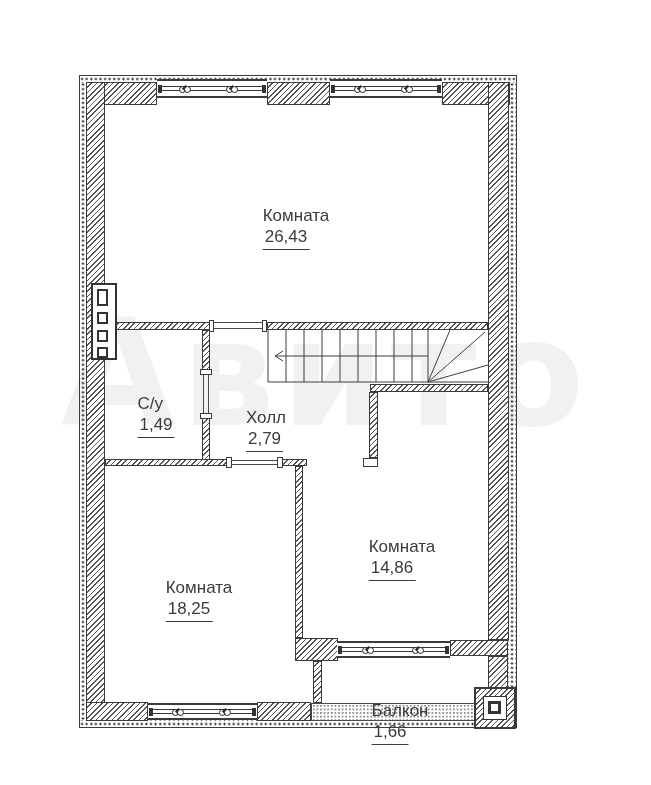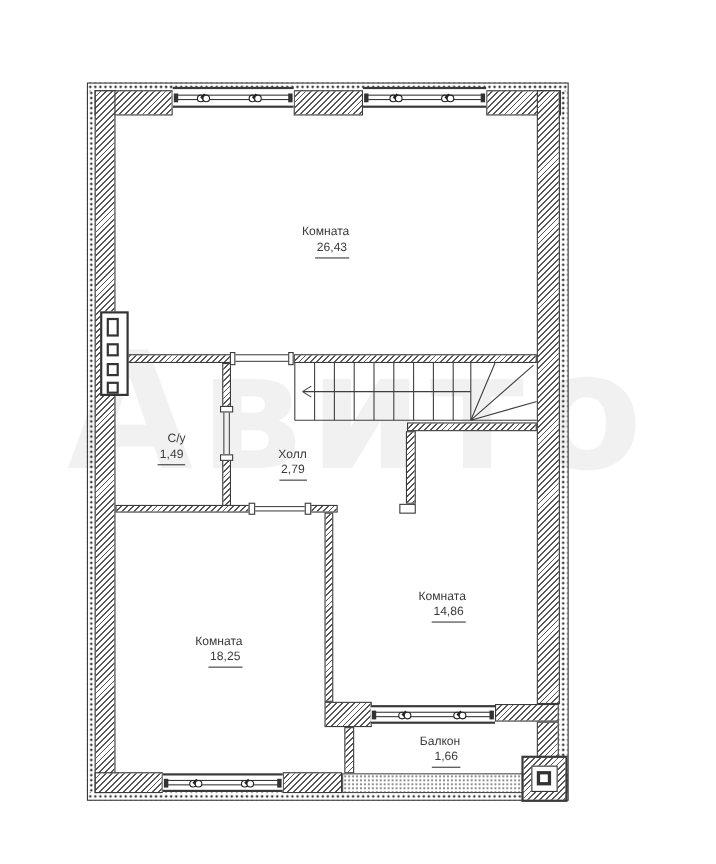--- a/index.html
+++ b/index.html
@@ -23,22 +23,22 @@
        border-top:1px solid #3a3a3a;border-bottom:1px solid #3a3a3a}
   .post{position:absolute;width:4px;height:8px;background:#333;top:50%;margin-top:-4px}
   .vent{position:absolute;top:50%;width:12px;height:7px;margin-top:-3.5px}
   .vent::before,.vent::after{content:"";position:absolute;top:.5px;width:5px;height:5px;
        border:1px solid #222;border-radius:50%;background:#fff}
   .vent::before{left:0}.vent::after{right:0}
   .vent i{position:absolute;left:3.5px;top:1px;width:5px;height:5px;background:#222;transform:rotate(45deg)}
   .jamb{position:absolute;background:#fff;border:1px solid #3a3a3a;box-sizing:border-box}
   .thin{position:absolute;background:#4a4a4a}
   .whitebox{position:absolute;background:#fff;border:2px solid #333;box-sizing:border-box}
-  .lbl{position:absolute;transform:translateX(-50%);text-align:right;
-       font-size:11px;line-height:1.25;color:#3b3b3b;white-space:nowrap}
+  .lbl{position:absolute;transform:translateX(-50%);text-align:left;
+       font-size:17px;line-height:1.25;color:#3b3b3b;white-space:nowrap}
   .lbl .a{display:inline-block;border-bottom:1px solid #3b3b3b;padding:0 2px 1px}
   .wm{position:absolute;left:-20px;right:-20px;top:288px;text-align:center;
       font-family:"DejaVu Sans",sans-serif;font-weight:bold;font-size:148px;
       letter-spacing:6px;color:#000;opacity:.05;pointer-events:none}
 </style>
 </head>
 <body>
 
 <div class="canvas">
 
@@ -168,18 +168,18 @@
     <div class="a">2,79</div>
   </div>
   <div class="lbl" style="left:199px;top:577px">
     <div>Комната</div>
     <div class="a">18,25</div>
   </div>
   <div class="lbl" style="left:402px;top:536px">
     <div>Комната</div>
     <div class="a">14,86</div>
   </div>
-  <div class="lbl" style="left:400px;top:668px">
+  <div class="lbl" style="left:400px;top:700px">
     <div>Балкон</div>
     <div class="a">1,66</div>
   </div>
 
 </div>
 
 </body></html>

